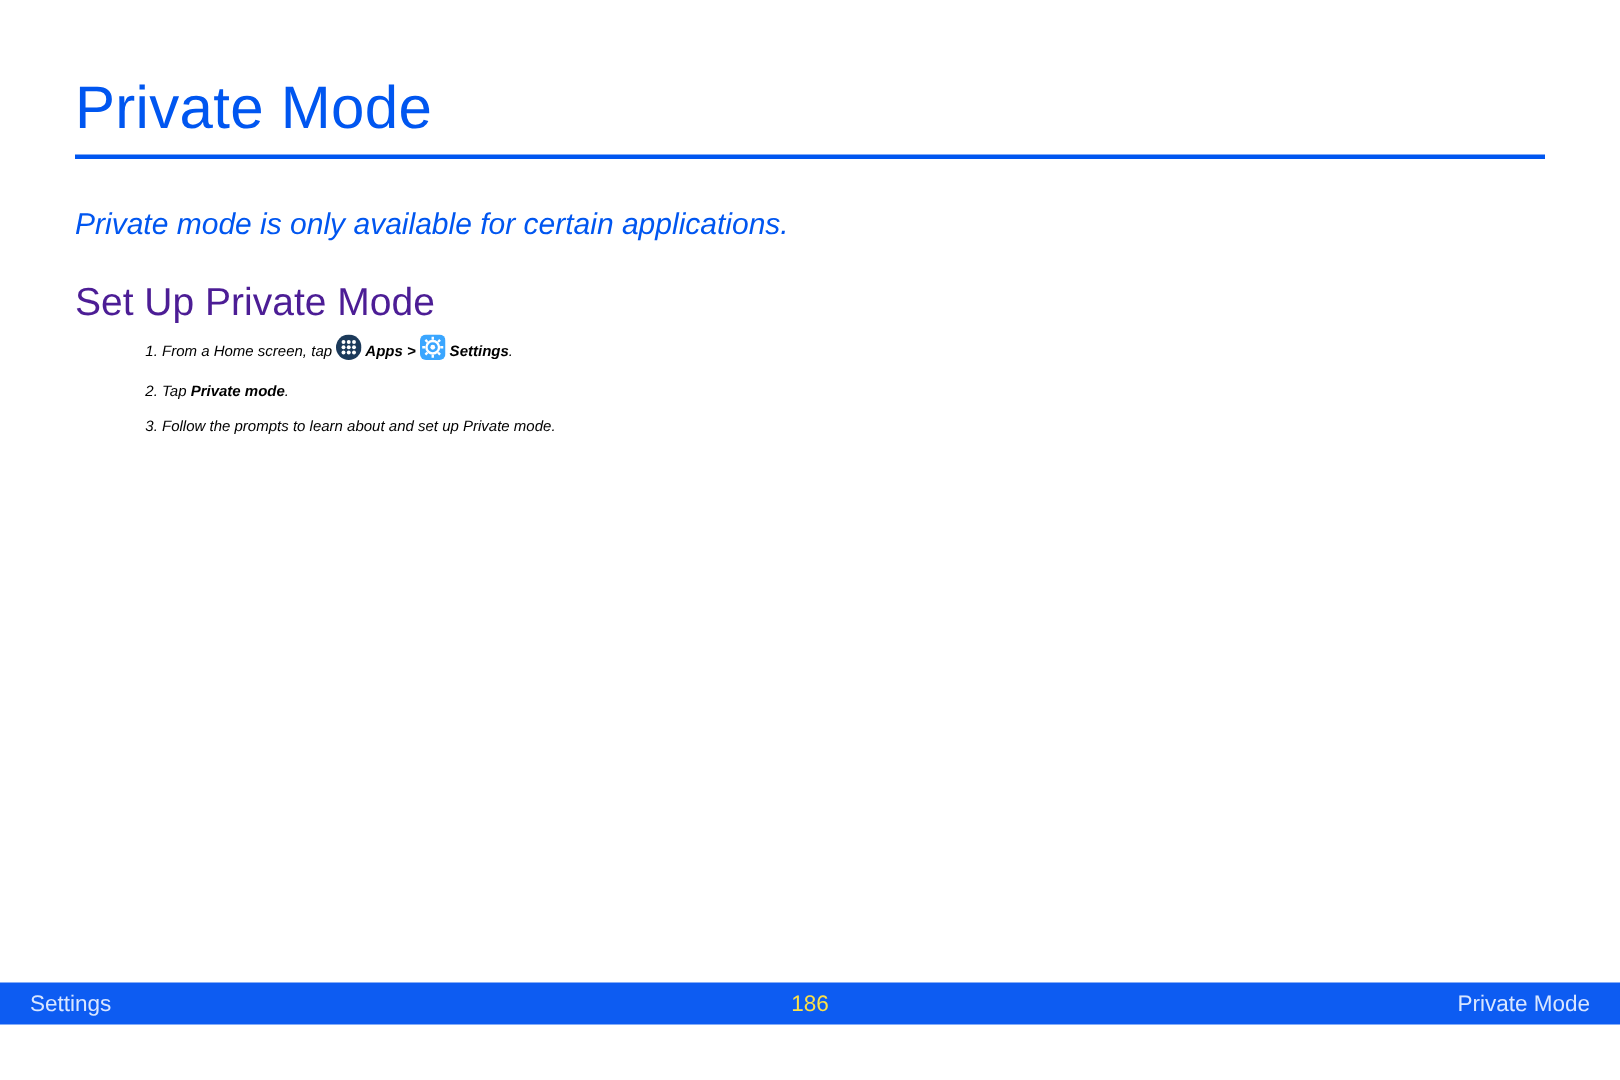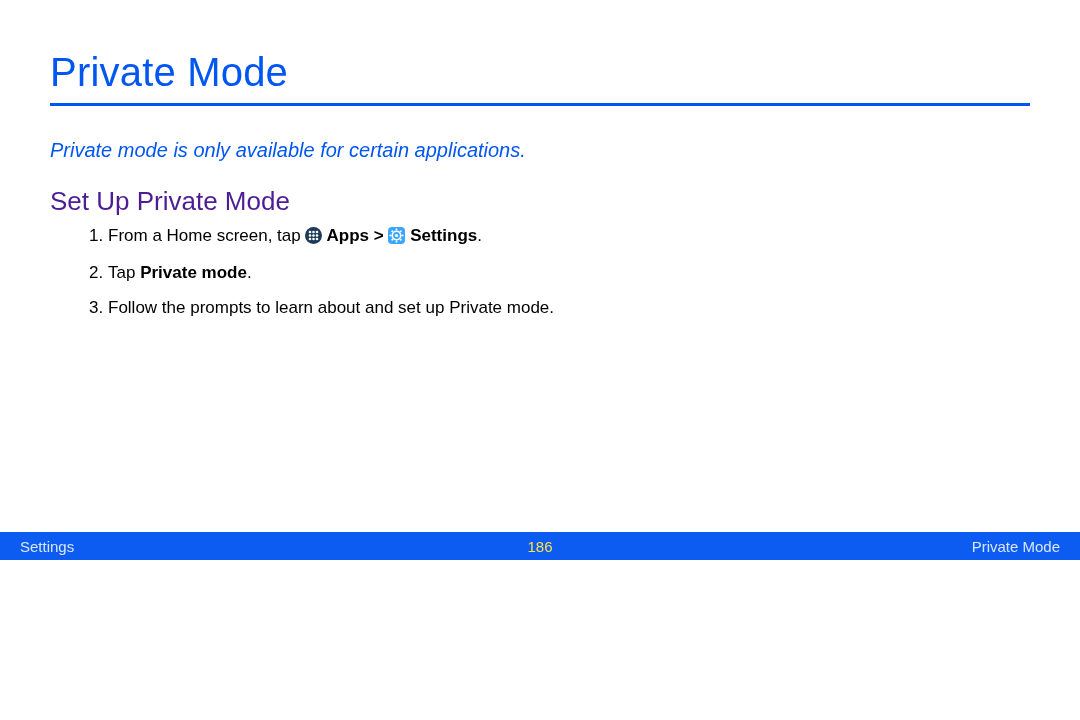--- a/index.html
+++ b/index.html
@@ -1,25 +1,25 @@
 <!DOCTYPE html>
 <html><head>
 <meta charset="utf-8">
 <style>
   * { box-sizing: border-box; margin: 0; padding: 0; }
   html, body { width: 1080px; height: 720px; font-family: Arial, Helvetica, sans-serif; background: #fff; color: #000; }
-  .page { position: relative; width: 1080px; height: 560px; }
+  .page { position: relative; width: 1080px; height: 683px; }
   .content { padding: 50px 50px 0 50px; }
   .title { font-size: 40px; font-weight: 400; color: #0056f0; letter-spacing: 0.2px; margin-bottom: 8px; }
   .title-rule { border: none; border-top: 3px solid #0056f0; margin-bottom: 30px; width: 100%; }
   .intro { color: #0056f0; font-style: italic; font-size: 20px; line-height: 1.4; max-width: 520px; margin-bottom: 22px; }
   .note { color: #0056f0; font-size: 15px; line-height: 1.5; max-width: 520px; margin-bottom: 28px; }
   .note-label { font-weight: 700; font-style: normal; }
   .subhead { color: #4c1d95; font-size: 26px; font-weight: 400; margin-bottom: 6px; }
-  ol.steps { list-style: decimal; padding-left: 58px; font-size: 17px; line-height: 1.55; max-width: 560px; }
+  ol.steps { list-style: decimal; padding-left: 58px; font-size: 10px; line-height: 1.55; max-width: 560px; font-style: italic; }
   ol.steps li { margin-bottom: 8px; }
   .b { font-weight: 700; }
   .apps-icon, .settings-icon { display: inline-block; vertical-align: -3px; }
   .footer { position: absolute; left: 0; right: 0; bottom: 0; height: 28px; background: #0d5cf2; color: #d9e6ff; display: flex; align-items: center; justify-content: space-between; padding: 0 20px; font-size: 15px; }
   .footer .center { position: absolute; left: 50%; transform: translateX(-50%); color: #fde047; }
   .footer .right { color: #d9e6ff; }
 </style>
 </head>
 <body>
 

